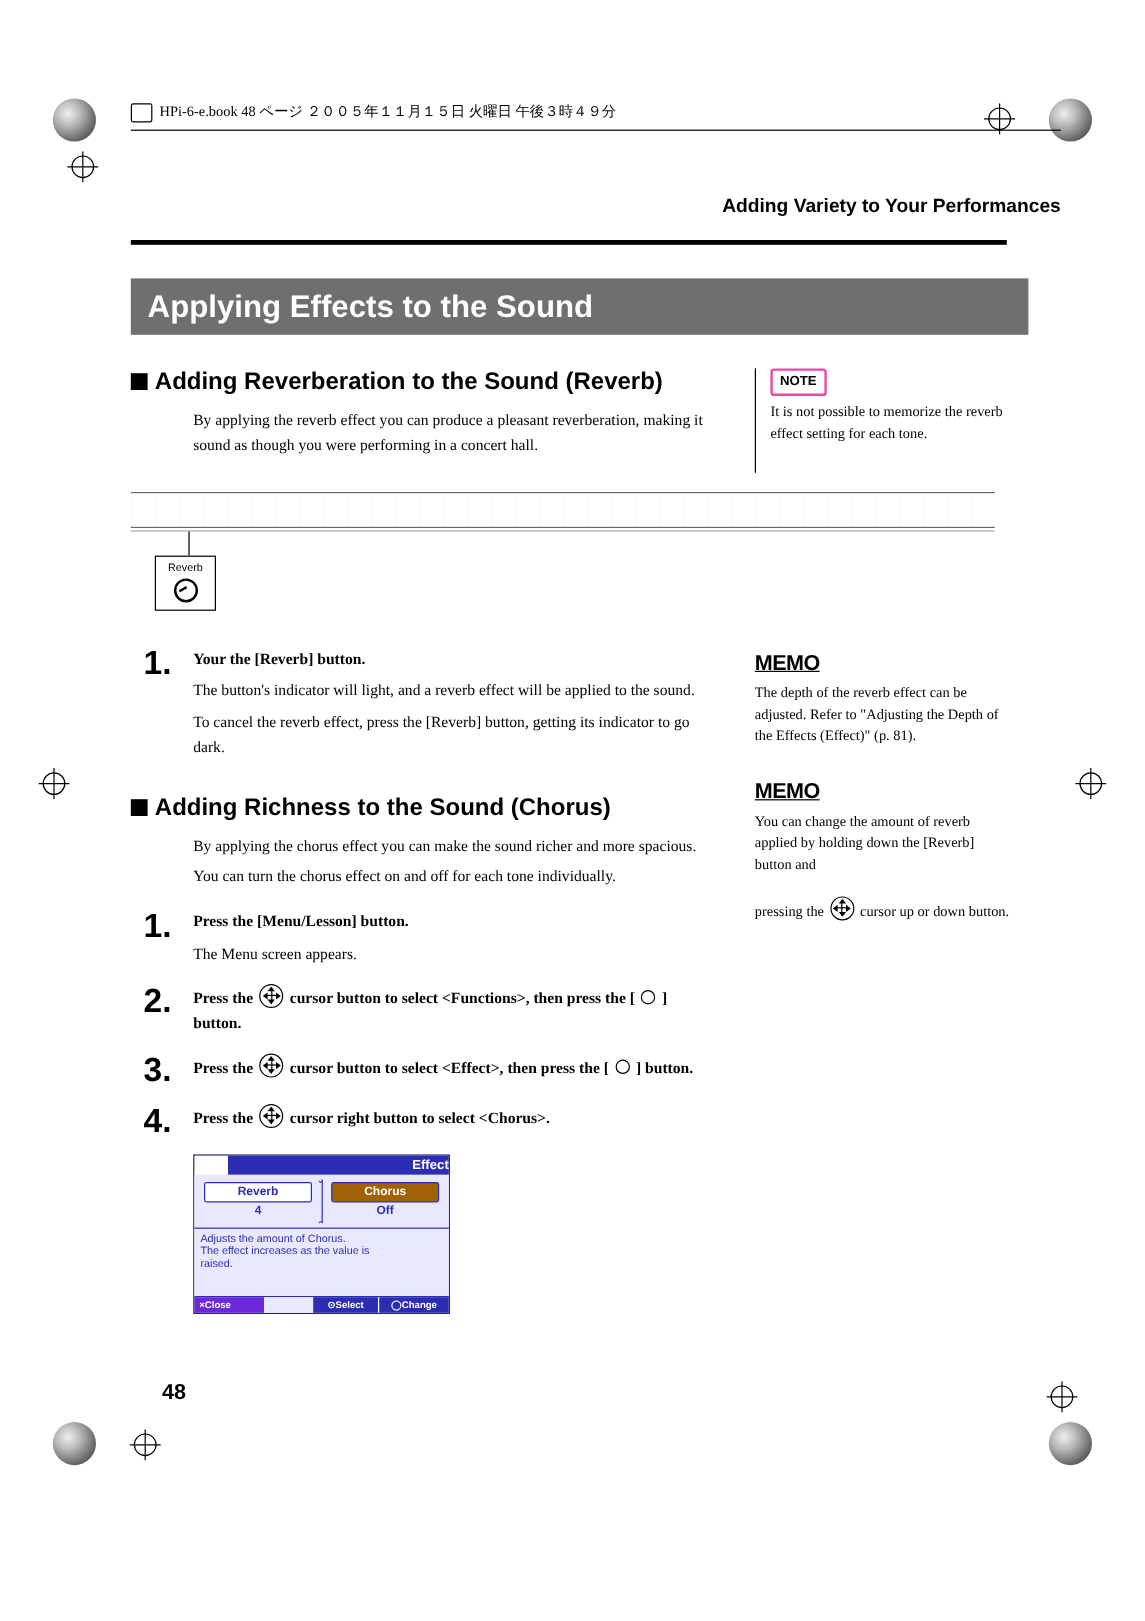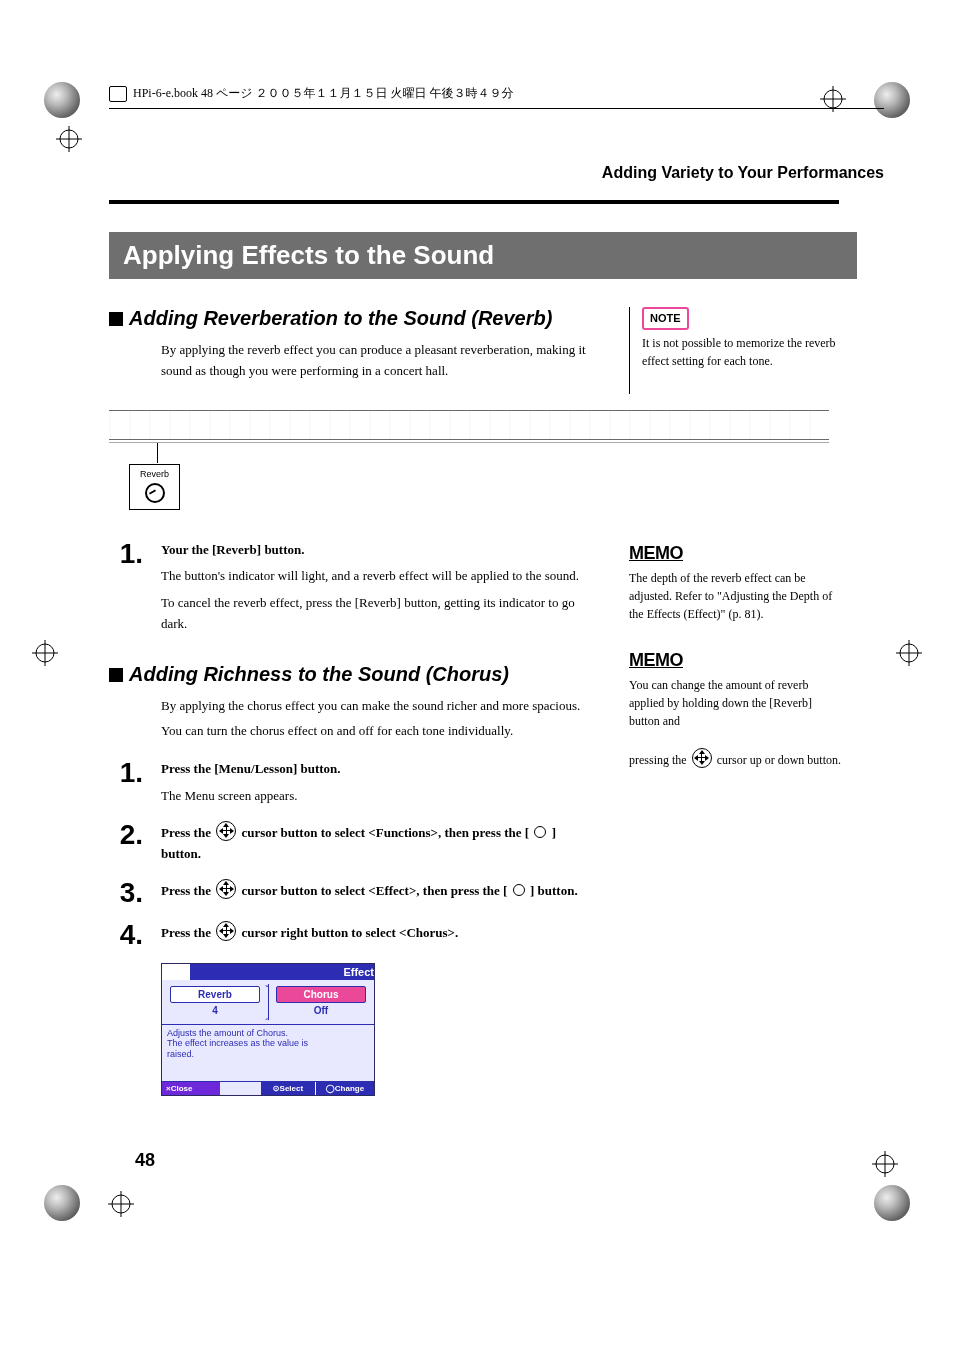--- a/index.html
+++ b/index.html
@@ -93,21 +93,20 @@
   .h2-row {
     display: flex;
     align-items: flex-start;
     gap: 30px;
   }
   h2 {
     font-family: Arial, Helvetica, sans-serif;
     font-weight: bold;
     font-size: 20px;
     margin: 0 0 10px 0;
-    font-style: italic;
   }
   h2 .square {
     display: inline-block;
     width: 14px;
     height: 14px;
     background: #000;
     margin-right: 6px;
     vertical-align: -1px;
   }
   .body-text {
@@ -272,21 +271,21 @@
     border-radius: 2px;
     padding: 2px 0;
     font-weight: bold;
   }
   .lcd .tab .val {
     font-size: 10px;
     color: #2d2db3;
     font-weight: bold;
   }
   .lcd .tab.active .box {
-    background: #ec4899;
+    background: #a16207;
     color: #fff;
   }
   .lcd .tabs .divider {
     position: absolute;
     width: 1px;
     background: #2d2db3;
     top: 4px;
     bottom: 4px;
     left: 50%;
   }

